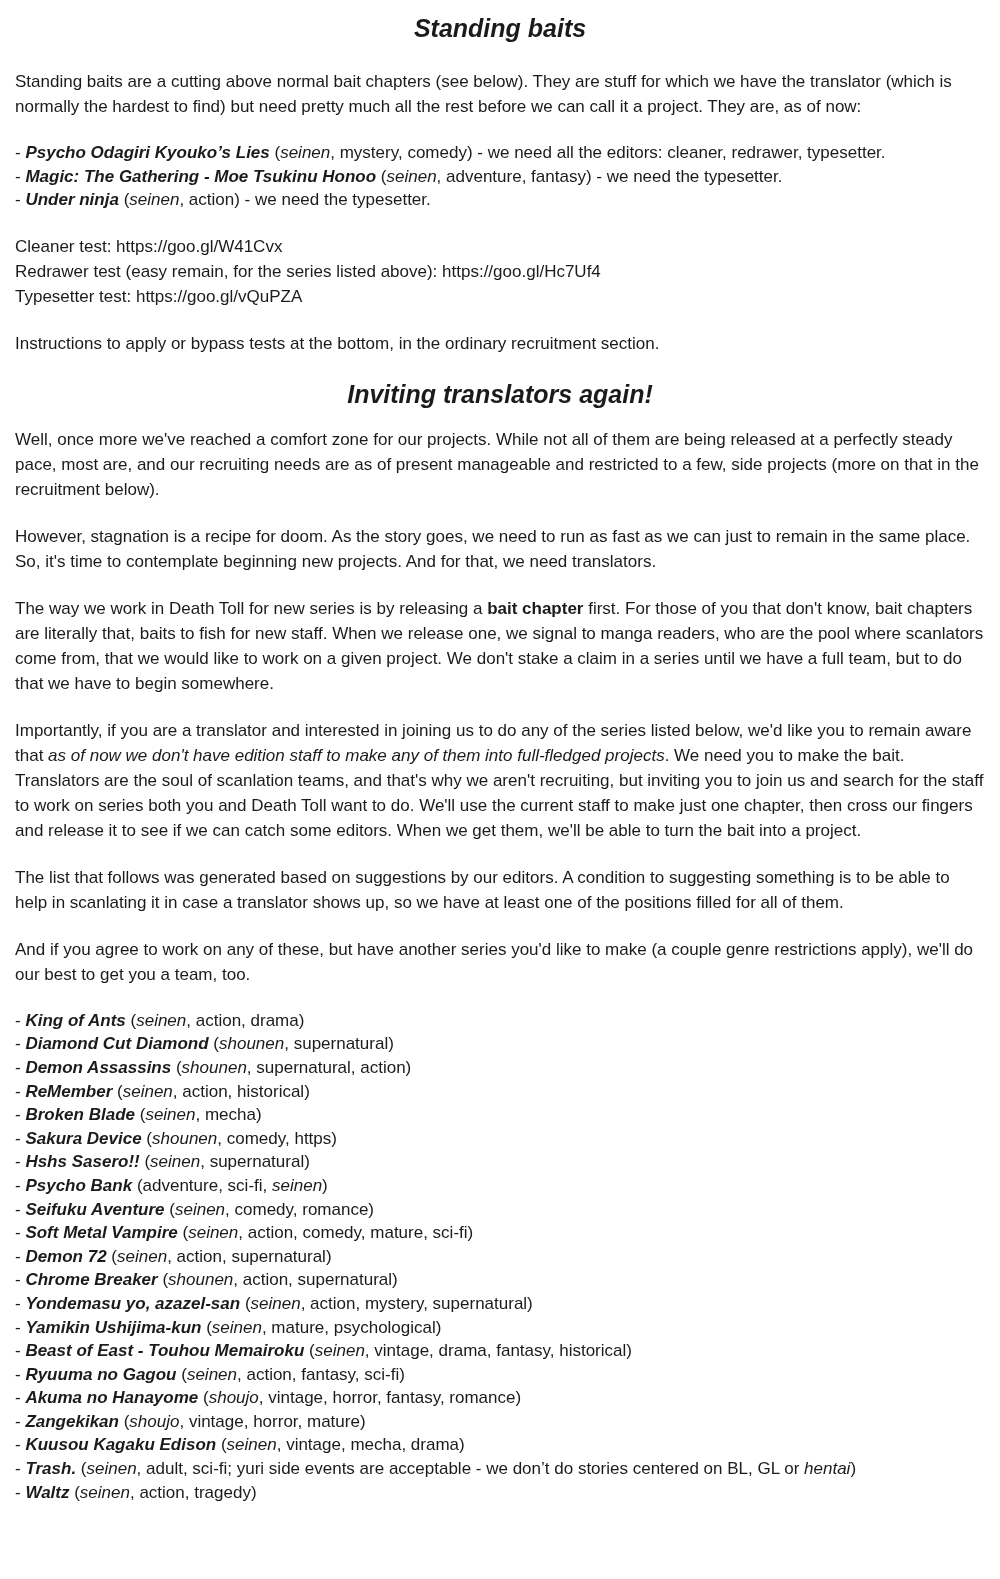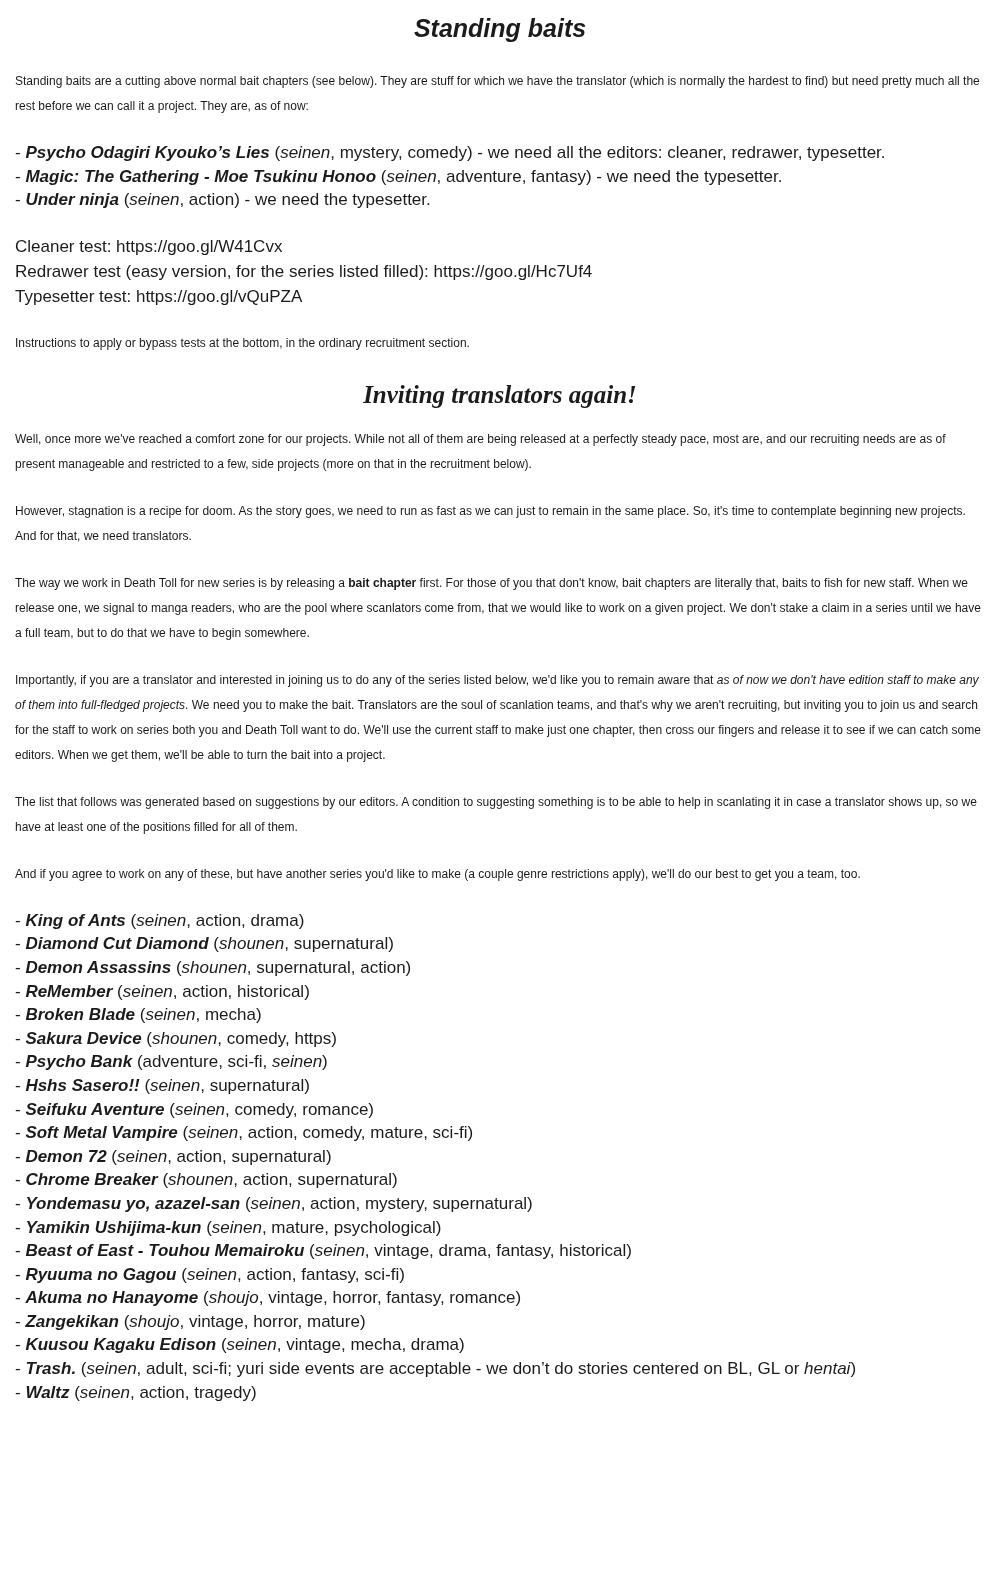--- a/index.html
+++ b/index.html
@@ -27,24 +27,23 @@
     font-size: 25px;
     line-height: 33px;
     font-weight: bold;
     font-style: italic;
     text-align: center;
     margin: 6px 0 24px 0;
   }
   .heading:not(:first-child) {
     margin-top: 14px;
     margin-bottom: 4px;
-    font-family: Liberation Serif, serif;
   }
   .para {
-    font-size: 12px;
+    font-size: 17px;
     line-height: 25px;
     margin: 16px 0 22px 0;
   }
   .lines {
     margin: 16px 0 22px 0;
   }
   .lines .line {
     font-size: 17px;
     line-height: 25px;
   }
@@ -65,40 +64,40 @@
   <div>
       <h1 class="heading"><span class="b i">Standing baits</span></h1>
       <p class="para"><span>Standing baits are a cutting above normal bait chapters (see below). They are stuff for which we have the translator (which is normally the hardest to find) but need pretty much all the rest before we can call it a project. They are, as of now:</span></p>
       <div class="list">
         <div class="line"><span>- </span><span class="b i">Psycho Odagiri Kyouko’s Lies</span><span> (</span><span class="i">seinen</span><span>, mystery, comedy) - we need all the editors: cleaner, redrawer, typesetter.</span></div>
         <div class="line"><span>- </span><span class="b i">Magic: The Gathering - Moe Tsukinu Honoo</span><span> (</span><span class="i">seinen</span><span>, adventure, fantasy) - we need the typesetter.</span></div>
         <div class="line"><span>- </span><span class="b i">Under ninja</span><span> (</span><span class="i">seinen</span><span>, action) - we need the typesetter.</span></div>
       </div>
       <div class="lines">
         <div class="line"><span>Cleaner test: https://goo.gl/W41Cvx</span></div>
-        <div class="line"><span>Redrawer test (easy version, for the series listed filled): https://goo.gl/Hc7Uf4</span></div>
+        <div class="line"><span>Redrawer test (easy remain, for the series listed above): https://goo.gl/Hc7Uf4</span></div>
         <div class="line"><span>Typesetter test: https://goo.gl/vQuPZA</span></div>
       </div>
       <p class="para"><span>Instructions to apply or bypass tests at the bottom, in the ordinary recruitment section.</span></p>
       <h1 class="heading"><span class="b i">Inviting translators again!</span></h1>
       <p class="para"><span>Well, once more we've reached a comfort zone for our projects. While not all of them are being released at a perfectly steady pace, most are, and our recruiting needs are as of present manageable and restricted to a few, side projects (more on that in the recruitment below).</span></p>
       <p class="para"><span>However, stagnation is a recipe for doom. As the story goes, we need to run as fast as we can just to remain in the same place. So, it's time to contemplate beginning new projects. And for that, we need translators.</span></p>
       <p class="para"><span>The way we work in Death Toll for new series is by releasing a </span><span class="b">bait chapter</span><span> first. For those of you that don't know, bait chapters are literally that, baits to fish for new staff. When we release one, we signal to manga readers, who are the pool where scanlators come from, that we would like to work on a given project. We don't stake a claim in a series until we have a full team, but to do that we have to begin somewhere.</span></p>
       <p class="para"><span>Importantly, if you are a translator and interested in joining us to do any of the series listed below, we'd like you to remain aware that </span><span class="i">as of now we don't have edition staff to make any of them into full-fledged projects</span><span>. We need you to make the bait. Translators are the soul of scanlation teams, and that's why we aren't recruiting, but inviting you to join us and search for the staff to work on series both you and Death Toll want to do. We'll use the current staff to make just one chapter, then cross our fingers and release it to see if we can catch some editors. When we get them, we'll be able to turn the bait into a project.</span></p>
       <p class="para"><span>The list that follows was generated based on suggestions by our editors. A condition to suggesting something is to be able to help in scanlating it in case a translator shows up, so we have at least one of the positions filled for all of them.</span></p>
       <p class="para"><span>And if you agree to work on any of these, but have another series you'd like to make (a couple genre restrictions apply), we'll do our best to get you a team, too.</span></p>
       <div class="list">
         <div class="line"><span>- </span><span class="b i">King of Ants</span><span> (</span><span class="i">seinen</span><span>, action, drama)</span></div>
         <div class="line"><span>- </span><span class="b i">Diamond Cut Diamond</span><span> (</span><span class="i">shounen</span><span>, supernatural)</span></div>
         <div class="line"><span>- </span><span class="b i">Demon Assassins</span><span> (</span><span class="i">shounen</span><span>, supernatural, action)</span></div>
         <div class="line"><span>- </span><span class="b i">ReMember</span><span> (</span><span class="i">seinen</span><span>, action, historical)</span></div>
         <div class="line"><span>- </span><span class="b i">Broken Blade</span><span> (</span><span class="i">seinen</span><span>, mecha)</span></div>
         <div class="line"><span>- </span><span class="b i">Sakura Device</span><span> (</span><span class="i">shounen</span><span>, comedy, https)</span></div>
+        <div class="line"><span>- </span><span class="b i">Hshs Sasero!!</span><span> (</span><span class="i">seinen</span><span>, supernatural)</span></div>
         <div class="line"><span>- </span><span class="b i">Psycho Bank</span><span> (adventure, sci-fi, </span><span class="i">seinen</span><span>)</span></div>
-        <div class="line"><span>- </span><span class="b i">Hshs Sasero!!</span><span> (</span><span class="i">seinen</span><span>, supernatural)</span></div>
         <div class="line"><span>- </span><span class="b i">Seifuku Aventure</span><span> (</span><span class="i">seinen</span><span>, comedy, romance)</span></div>
         <div class="line"><span>- </span><span class="b i">Soft Metal Vampire</span><span> (</span><span class="i">seinen</span><span>, action, comedy, mature, sci-fi)</span></div>
         <div class="line"><span>- </span><span class="b i">Demon 72</span><span> (</span><span class="i">seinen</span><span>, action, supernatural)</span></div>
         <div class="line"><span>- </span><span class="b i">Chrome Breaker</span><span> (</span><span class="i">shounen</span><span>, action, supernatural)</span></div>
         <div class="line"><span>- </span><span class="b i">Yondemasu yo, azazel-san</span><span> (</span><span class="i">seinen</span><span>, action, mystery, supernatural)</span></div>
         <div class="line"><span>- </span><span class="b i">Yamikin Ushijima-kun</span><span> (</span><span class="i">seinen</span><span>, mature, psychological)</span></div>
         <div class="line"><span>- </span><span class="b i">Beast of East - Touhou Memairoku</span><span> (</span><span class="i">seinen</span><span>, vintage, drama, fantasy, historical)</span></div>
         <div class="line"><span>- </span><span class="b i">Ryuuma no Gagou</span><span> (</span><span class="i">seinen</span><span>, action, fantasy, sci-fi)</span></div>
         <div class="line"><span>- </span><span class="b i">Akuma no Hanayome</span><span> (</span><span class="i">shoujo</span><span>, vintage, horror, fantasy, romance)</span></div>
         <div class="line"><span>- </span><span class="b i">Zangekikan</span><span> (</span><span class="i">shoujo</span><span>, vintage, horror, mature)</span></div>

